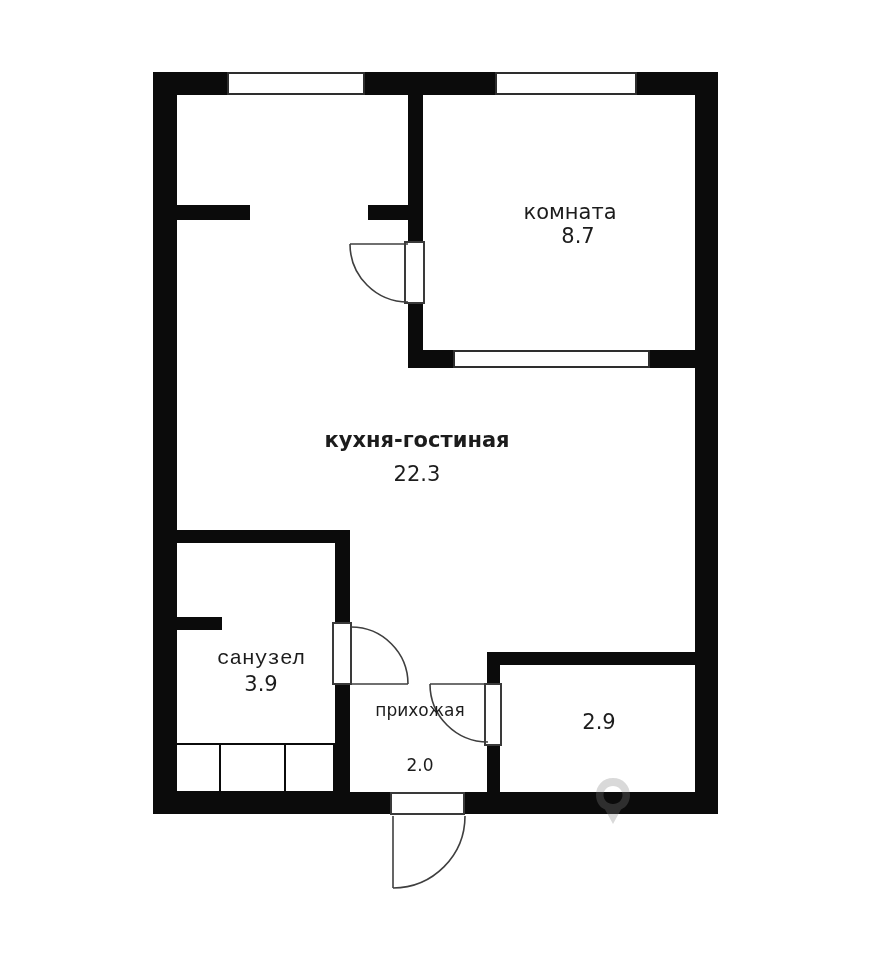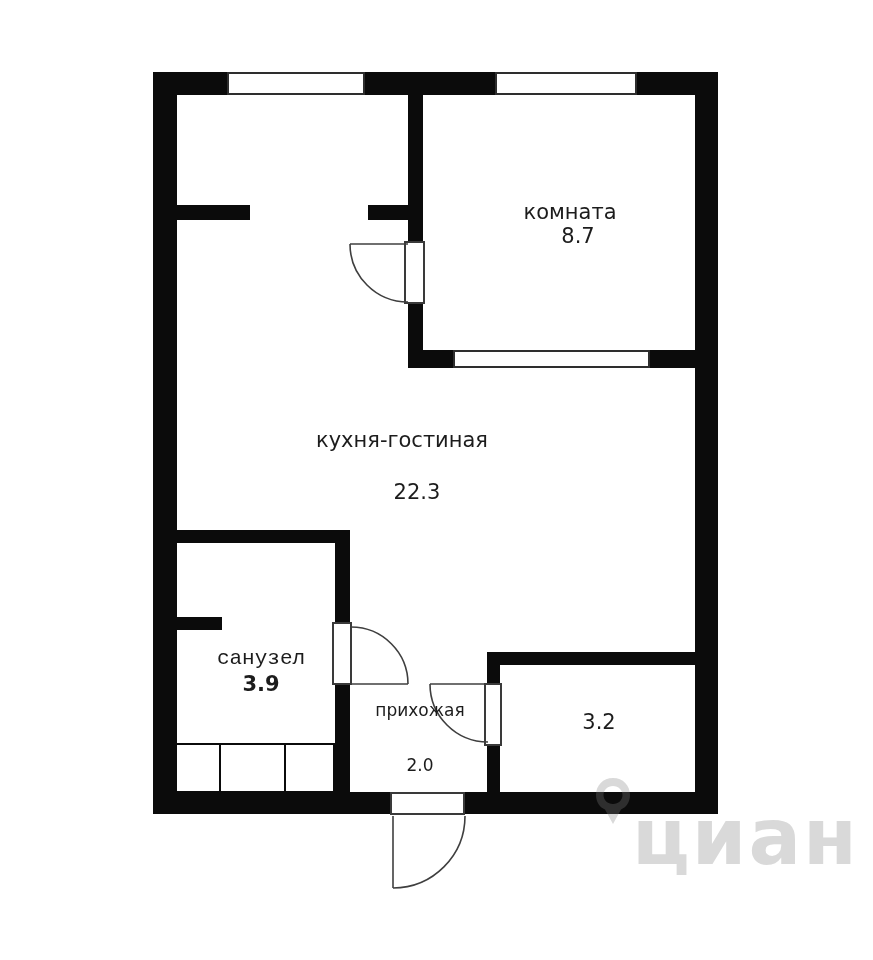--- a/index.html
+++ b/index.html
@@ -74,32 +74,31 @@
     </g>
     <g>
       <path class="doorline" d="M 393 816 L 393 888"></path>
       <path class="doorline" d="M 393 888 A 72 72 0 0 0 465 816"></path>
     </g>
   </svg>
 
   <div class="lbl" style="left:570px;top:212px;">комната</div>
   <div class="lbl" style="left:570px;top:236px;margin-left:8px;">8.7</div>
 
-  <div class="lbl" style="left:402px;top:440px;">кухня-гостиная</div>
-  <div class="lbl" style="left:417px;top:492px;">22.3</div>
+  <div class="lbl" style="left:417px;top:440px;font-weight:bold;">кухня-гостиная</div>
+  <div class="lbl" style="left:417px;top:474px;">22.3</div>
 
   <div class="lbl" style="left:261px;top:658px;font-family:Liberation Mono, monospace;">санузел</div>
-  <div class="lbl" style="left:261px;top:684px;font-weight:bold;">3.9</div>
+  <div class="lbl" style="left:261px;top:684px;">3.9</div>
 
   <div class="lbl small" style="left:420px;top:710px;">прихожая</div>
   <div class="lbl small" style="left:420px;top:765px;">2.0</div>
 
-  <div class="lbl" style="left:599px;top:722px;">3.2</div>
+  <div class="lbl" style="left:599px;top:722px;">2.9</div>
 
   <svg class="pin" width="38" height="70" viewBox="0 0 38 70">
     <g fill="rgba(130,130,130,0.30)">
       <path d="M19 2 C9 2 2 9.5 2 19 C2 26 6 31.5 11 33.5 L19 48 L27 33.5 C32 31.5 36 26 36 19 C36 9.5 29 2 19 2 Z
                M19 10 C24.5 10 28.5 14 28.5 19 C28.5 24 24.5 28 19 28 C13.5 28 9.5 24 9.5 19 C9.5 14 13.5 10 19 10 Z"></path>
     </g>
   </svg>
-  <div class="watermark">циан</div>
 
 </div>
 
 </body></html>

